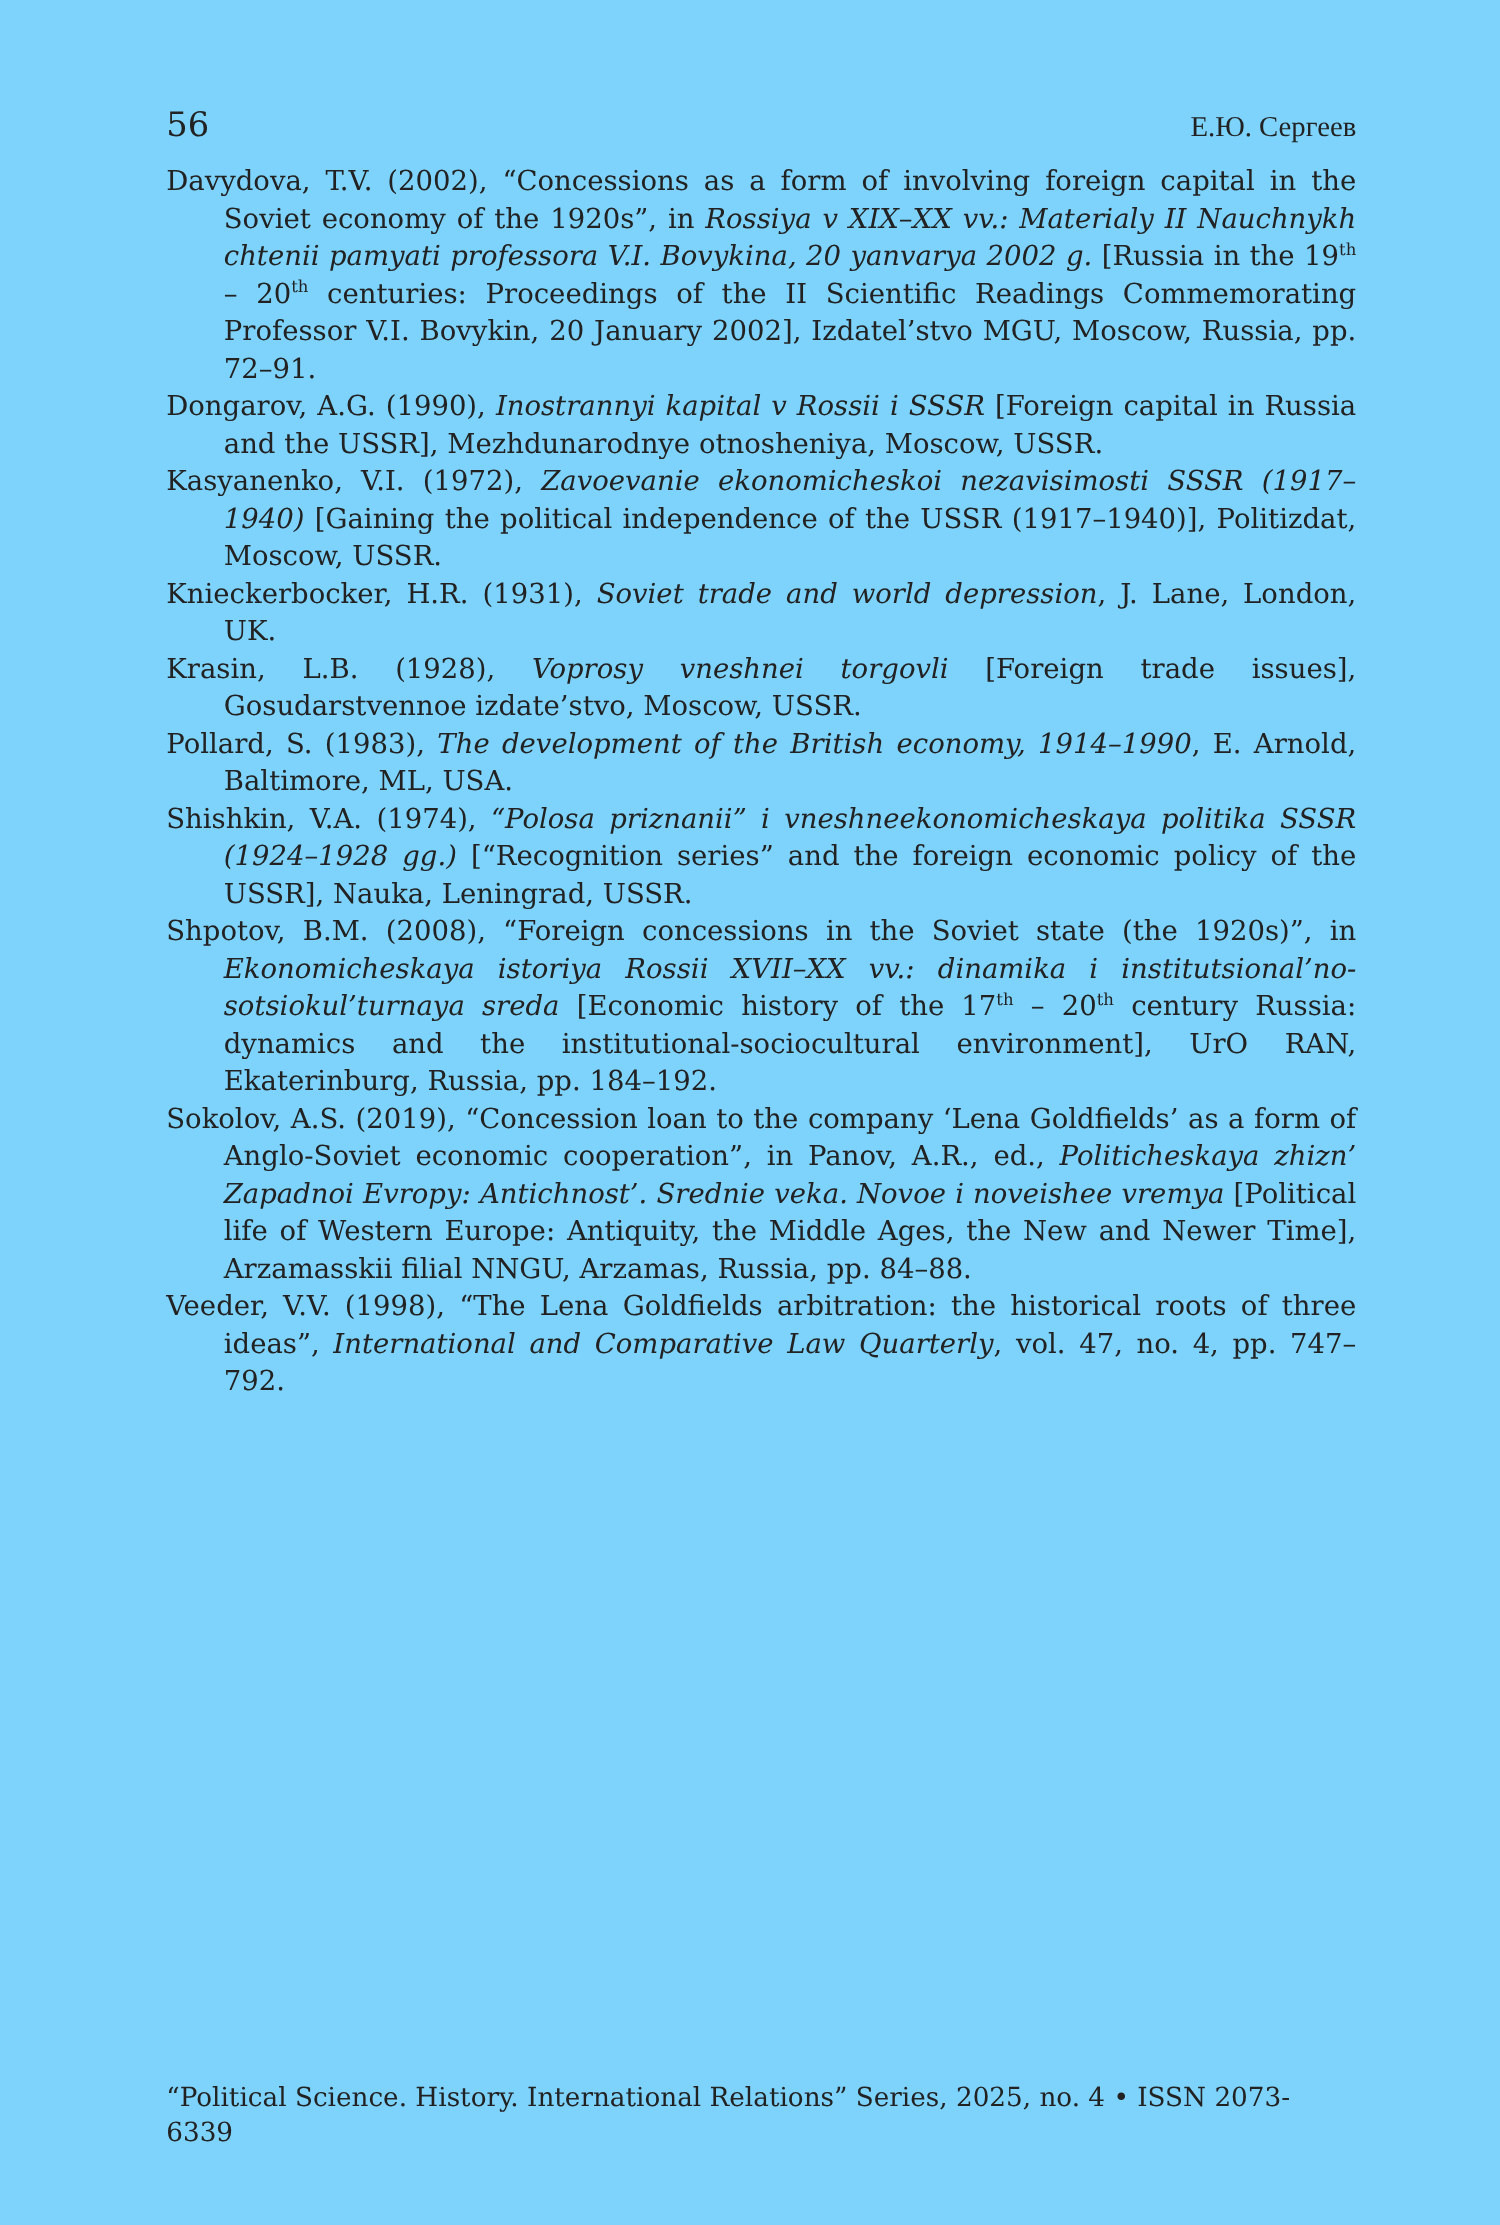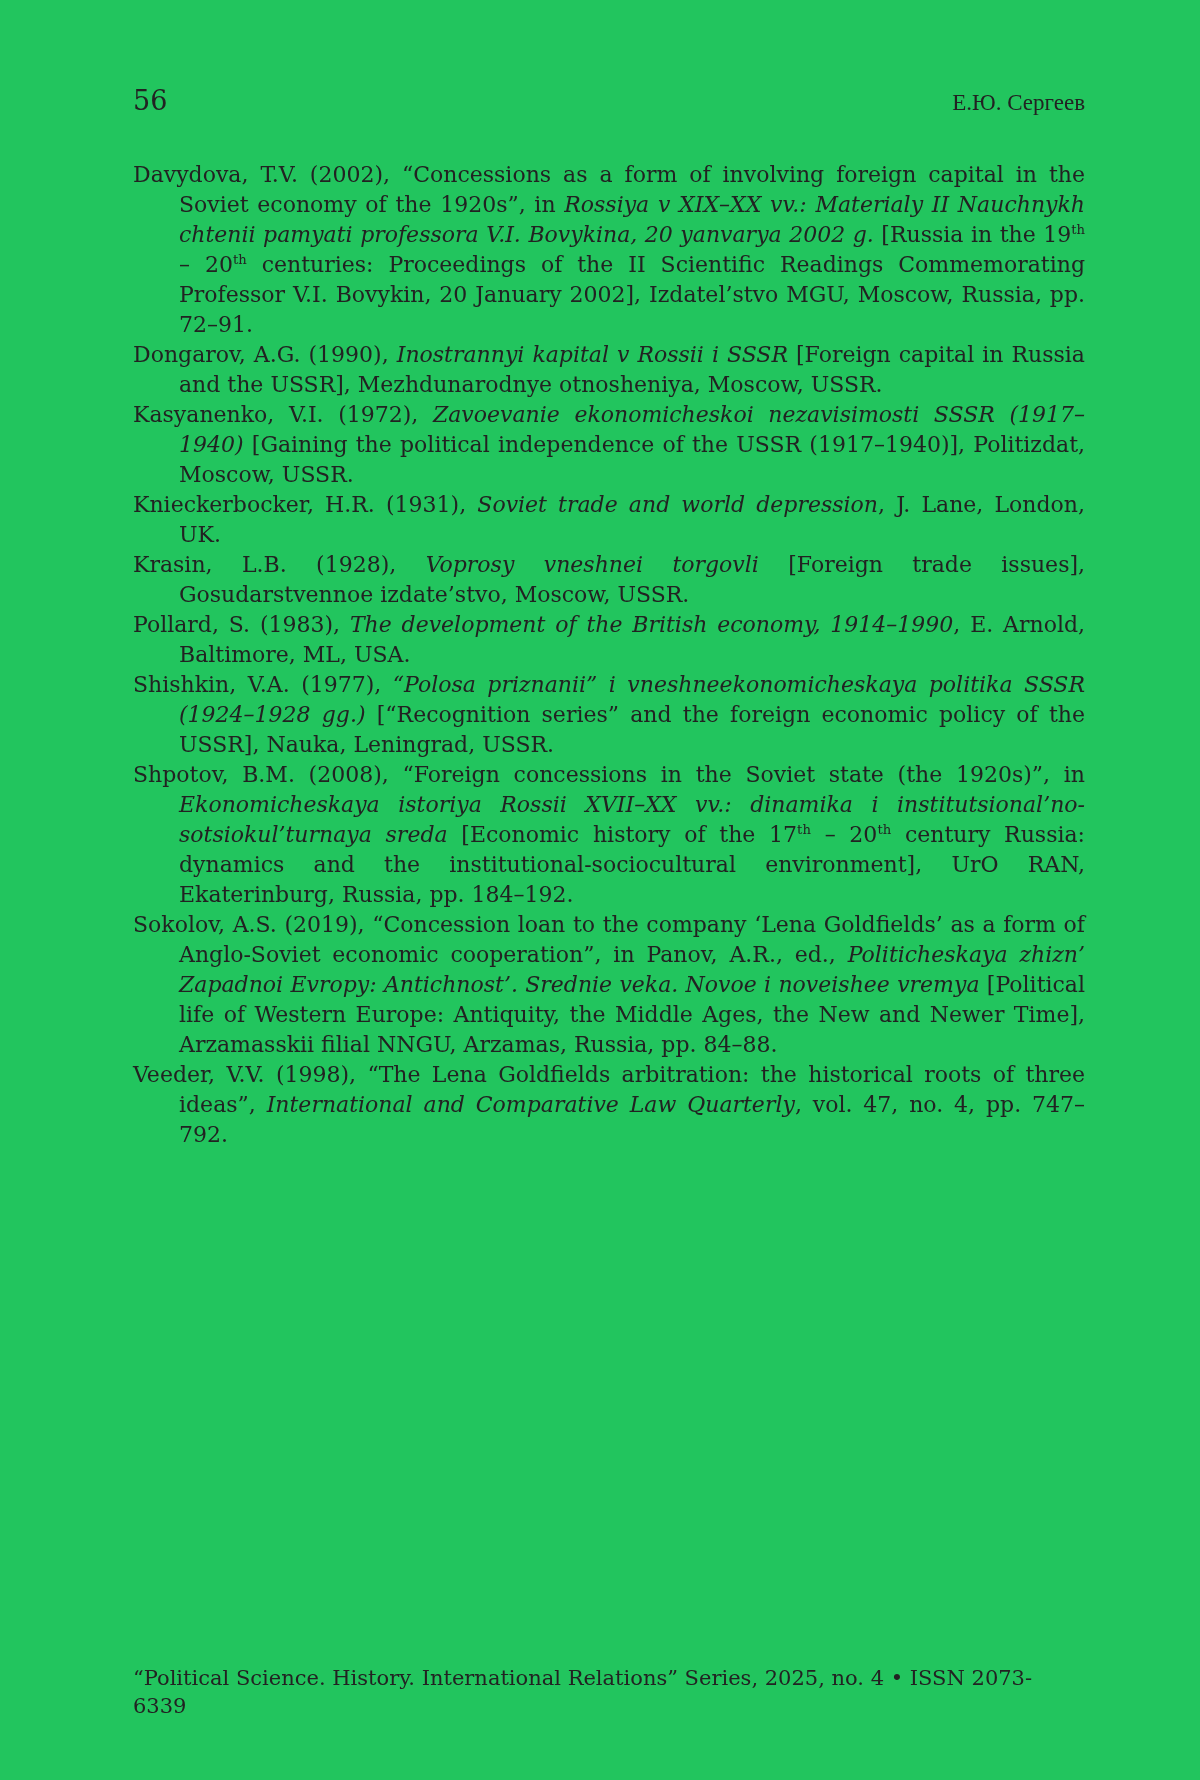--- a/index.html
+++ b/index.html
@@ -4,21 +4,21 @@
 <style>
   html, body {
     margin: 0;
     padding: 0;
     background: #ffffff;
   }
   .page {
     position: relative;
     width: 1200px;
     height: 1780px;
-    background: #22c55e;
+    background: #7dd3fc;
     box-sizing: border-box;
     padding: 84px 115px 0 133px;
     font-family: "DejaVu Serif", "Liberation Serif", serif;
     color: #222222;
     overflow: hidden;
   }
   .page-header {
     display: flex;
     justify-content: space-between;
     align-items: baseline;
@@ -28,21 +28,21 @@
     line-height: 34px;
     color: #222222;
   }
   .running-head {
     font-size: 23px;
     line-height: 34px;
     color: #222222;
     font-family: Liberation Serif, serif;
   }
   .reference-list {
-    margin-top: 40px;
+    margin-top: 12px;
   }
   .ref {
     margin: 0;
     padding-left: 46px;
     text-indent: -46px;
     font-size: 22px;
     line-height: 30px;
     text-align: justify;
     color: #222222;
   }
@@ -74,21 +74,21 @@
     <span class="running-head">Е.Ю. Сергеев</span>
   </div>
 
   <div class="reference-list">
       <p class="ref"><span>Davydova, T.V. (2002), “Concessions as a form of involving foreign capital in the Soviet economy of the 1920s”, in </span><i>Rossiya v XIX–XX vv.: Materialy II Nauchnykh chtenii pamyati professora V.I. Bovykina, 20 yanvarya 2002 g.</i><span> [Russia in the 19</span><sup>th</sup><span> – 20</span><sup>th</sup><span> centuries: Proceedings of the II Scientific Readings Commemorating Professor V.I. Bovykin, 20 January 2002], Izdatel’stvo MGU, Moscow, Russia, pp. 72–91.</span></p>
       <p class="ref"><span>Dongarov, A.G. (1990), </span><i>Inostrannyi kapital v Rossii i SSSR</i><span> [Foreign capital in Russia and the USSR], Mezhdunarodnye otnosheniya, Moscow, USSR.</span></p>
       <p class="ref"><span>Kasyanenko, V.I. (1972), </span><i>Zavoevanie ekonomicheskoi nezavisimosti SSSR (1917–1940)</i><span> [Gaining the political independence of the USSR (1917–1940)], Politizdat, Moscow, USSR.</span></p>
       <p class="ref"><span>Knieckerbocker, H.R. (1931), </span><i>Soviet trade and world depression</i><span>, J. Lane, London, UK.</span></p>
       <p class="ref"><span>Krasin, L.B. (1928), </span><i>Voprosy vneshnei torgovli</i><span> [Foreign trade issues], Gosudarstvennoe izdate’stvo, Moscow, USSR.</span></p>
       <p class="ref"><span>Pollard, S. (1983), </span><i>The development of the British economy, 1914–1990</i><span>, E. Arnold, Baltimore, ML, USA.</span></p>
-      <p class="ref"><span>Shishkin, V.A. (1977), </span><i>“Polosa priznanii” i vneshneekonomicheskaya politika SSSR (1924–1928 gg.)</i><span> [“Recognition series” and the foreign economic policy of the USSR], Nauka, Leningrad, USSR.</span></p>
+      <p class="ref"><span>Shishkin, V.A. (1974), </span><i>“Polosa priznanii” i vneshneekonomicheskaya politika SSSR (1924–1928 gg.)</i><span> [“Recognition series” and the foreign economic policy of the USSR], Nauka, Leningrad, USSR.</span></p>
       <p class="ref"><span>Shpotov, B.M. (2008), “Foreign concessions in the Soviet state (the 1920s)”, in </span><i>Ekonomicheskaya istoriya Rossii XVII–XX vv.: dinamika i institutsional’no-sotsiokul’turnaya sreda</i><span> [Economic history of the 17</span><sup>th</sup><span> – 20</span><sup>th</sup><span> century Russia: dynamics and the institutional-sociocultural environment], UrO RAN, Ekaterinburg, Russia, pp. 184–192.</span></p>
       <p class="ref"><span>Sokolov, A.S. (2019), “Concession loan to the company ‘Lena Goldfields’ as a form of Anglo-Soviet economic cooperation”, in Panov, A.R., ed., </span><i>Politicheskaya zhizn’ Zapadnoi Evropy: Antichnost’. Srednie veka. Novoe i noveishee vremya</i><span> [Political life of Western Europe: Antiquity, the Middle Ages, the New and Newer Time], Arzamasskii filial NNGU, Arzamas, Russia, pp. 84–88.</span></p>
       <p class="ref"><span>Veeder, V.V. (1998), “The Lena Goldfields arbitration: the historical roots of three ideas”, </span><i>International and Comparative Law Quarterly</i><span>, vol. 47, no. 4, pp. 747–792.</span></p>
     </div>
 
   <div class="page-footer">“Political Science. History. International Relations” Series, 2025, no. 4 • ISSN 2073-6339</div>
 
 </div>
 
 </body></html>

